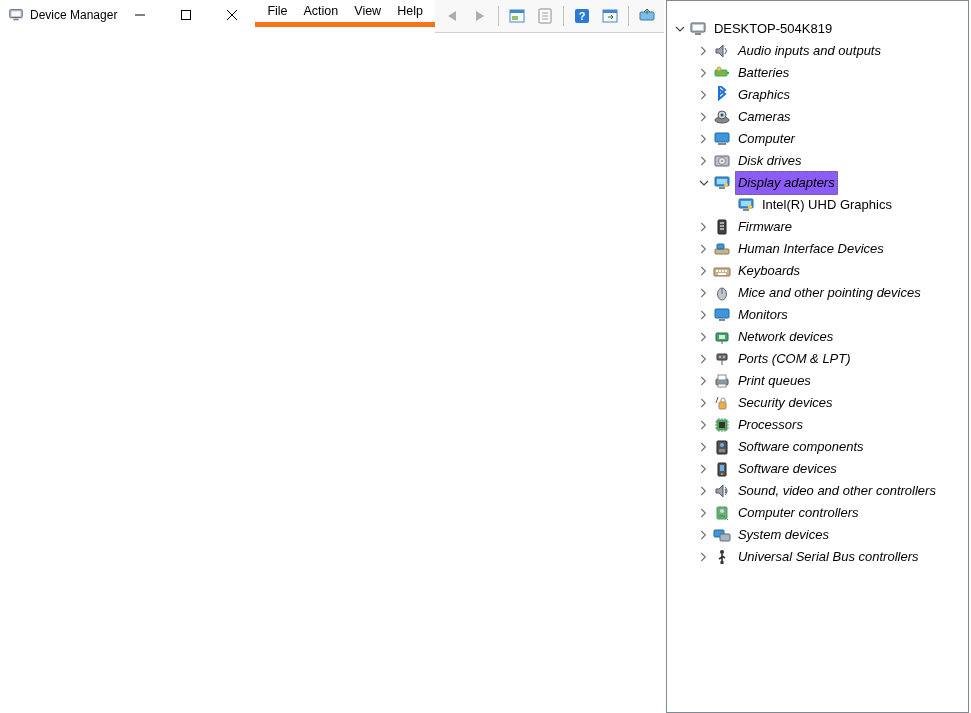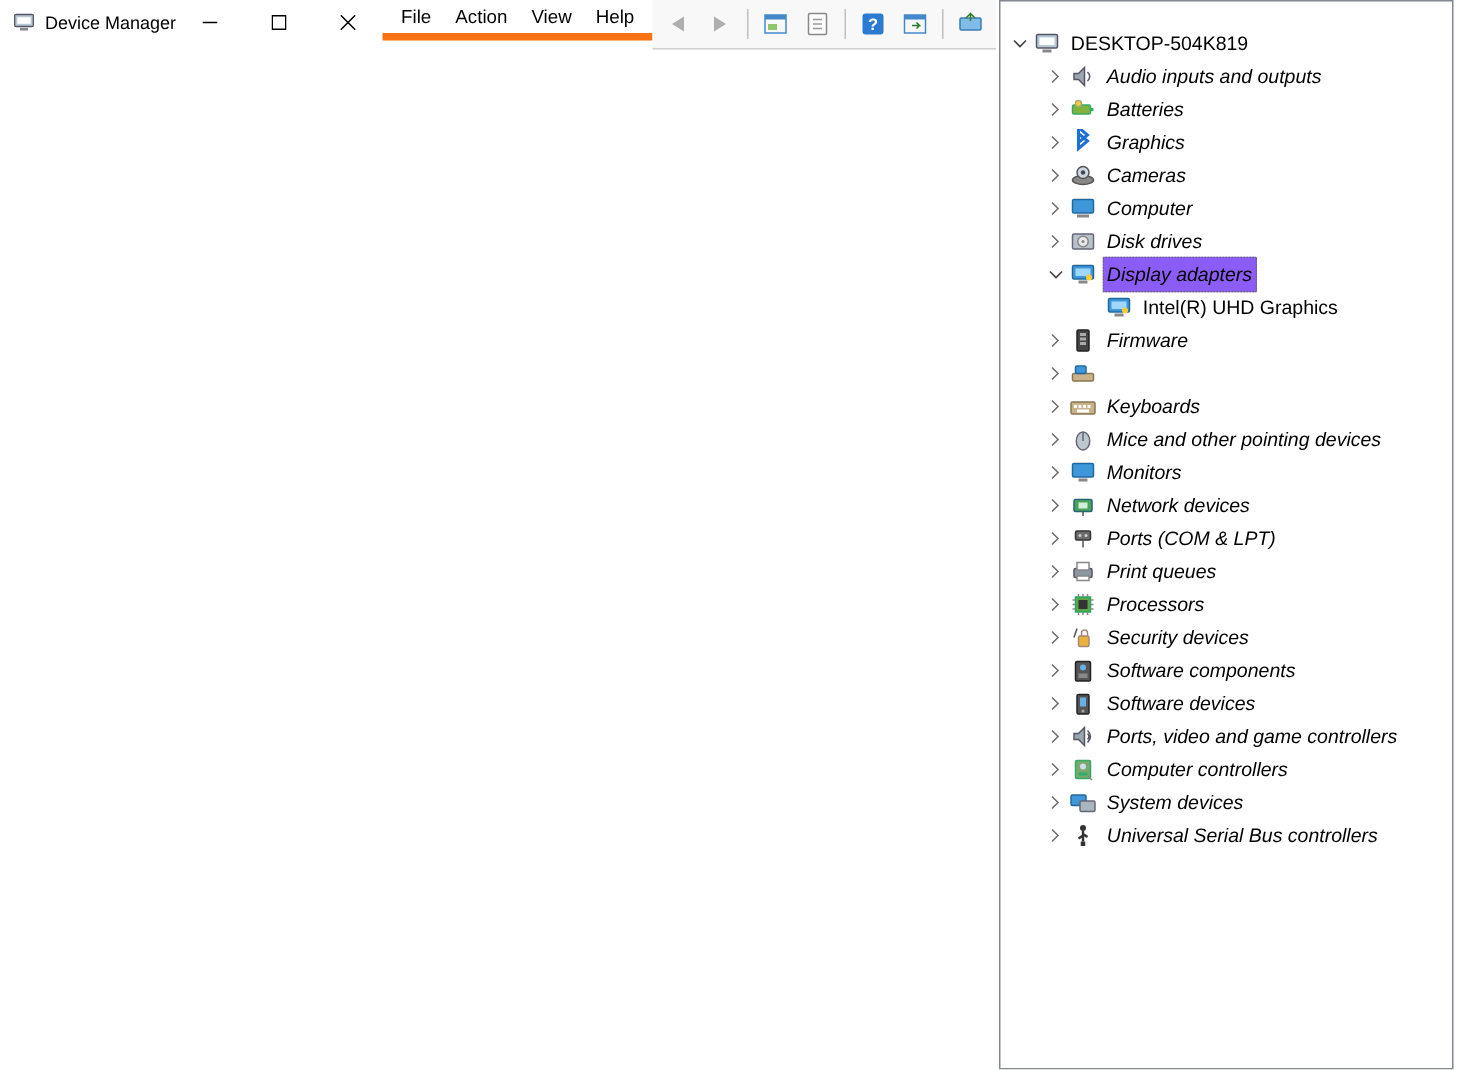--- a/index.html
+++ b/index.html
@@ -401,20 +401,21 @@
             <span class="chev">
               <svg width="12" height="12" viewBox="0 0 18 18">
                 <use href="#chev-right"></use>
               </svg>
             </span>
             <span class="dev-icon">
               <svg width="18" height="18" viewBox="0 0 18 18">
                 <use href="#i-hid"></use>
               </svg>
             </span>
+            <span class="label">Human Interface Devices</span>
           </div>
           <div class="row lvl1">
             <span class="chev">
               <svg width="12" height="12" viewBox="0 0 18 18">
                 <use href="#chev-right"></use>
               </svg>
             </span>
             <span class="dev-icon">
               <svg width="18" height="18" viewBox="0 0 18 18">
                 <use href="#i-keyboard"></use>
@@ -488,46 +489,46 @@
             <span class="label">Print queues</span>
           </div>
           <div class="row lvl1">
             <span class="chev">
               <svg width="12" height="12" viewBox="0 0 18 18">
                 <use href="#chev-right"></use>
               </svg>
             </span>
             <span class="dev-icon">
               <svg width="18" height="18" viewBox="0 0 18 18">
+                <use href="#i-security"></use>
+              </svg>
+            </span>
+            <span class="label">Security devices</span>
+          </div>
+          <div class="row lvl1">
+            <span class="chev">
+              <svg width="12" height="12" viewBox="0 0 18 18">
+                <use href="#chev-right"></use>
+              </svg>
+            </span>
+            <span class="dev-icon">
+              <svg width="18" height="18" viewBox="0 0 18 18">
                 <use href="#i-cpu"></use>
               </svg>
             </span>
             <span class="label">Processors</span>
           </div>
           <div class="row lvl1">
             <span class="chev">
               <svg width="12" height="12" viewBox="0 0 18 18">
                 <use href="#chev-right"></use>
               </svg>
             </span>
             <span class="dev-icon">
               <svg width="18" height="18" viewBox="0 0 18 18">
-                <use href="#i-security"></use>
-              </svg>
-            </span>
-            <span class="label">Security devices</span>
-          </div>
-          <div class="row lvl1">
-            <span class="chev">
-              <svg width="12" height="12" viewBox="0 0 18 18">
-                <use href="#chev-right"></use>
-              </svg>
-            </span>
-            <span class="dev-icon">
-              <svg width="18" height="18" viewBox="0 0 18 18">
                 <use href="#i-swcomp"></use>
               </svg>
             </span>
             <span class="label">Software components</span>
           </div>
           <div class="row lvl1">
             <span class="chev">
               <svg width="12" height="12" viewBox="0 0 18 18">
                 <use href="#chev-right"></use>
               </svg>
@@ -543,21 +544,21 @@
             <span class="chev">
               <svg width="12" height="12" viewBox="0 0 18 18">
                 <use href="#chev-right"></use>
               </svg>
             </span>
             <span class="dev-icon">
               <svg width="18" height="18" viewBox="0 0 18 18">
                 <use href="#i-sound"></use>
               </svg>
             </span>
-            <span class="label">Ports, video and game controllers</span>
+            <span class="label">Sound, video and other controllers</span>
           </div>
           <div class="row lvl1">
             <span class="chev">
               <svg width="12" height="12" viewBox="0 0 18 18">
                 <use href="#chev-right"></use>
               </svg>
             </span>
             <span class="dev-icon">
               <svg width="18" height="18" viewBox="0 0 18 18">
                 <use href="#i-storage"></use>

